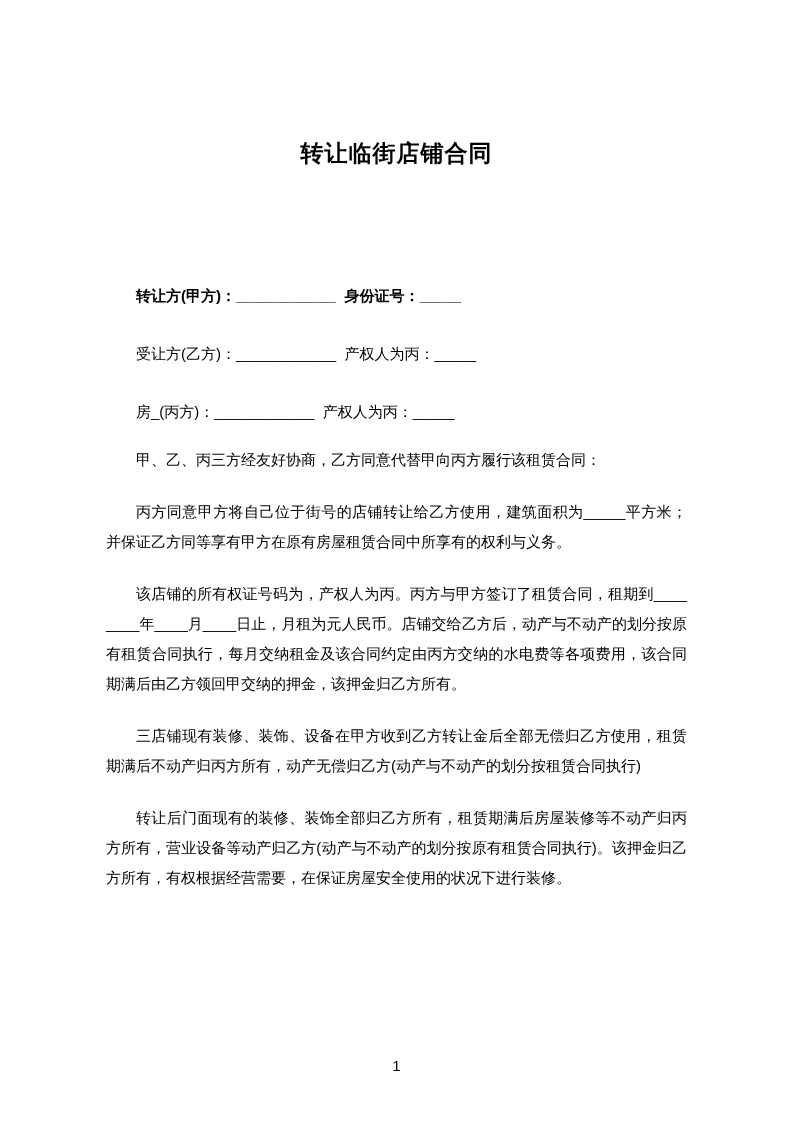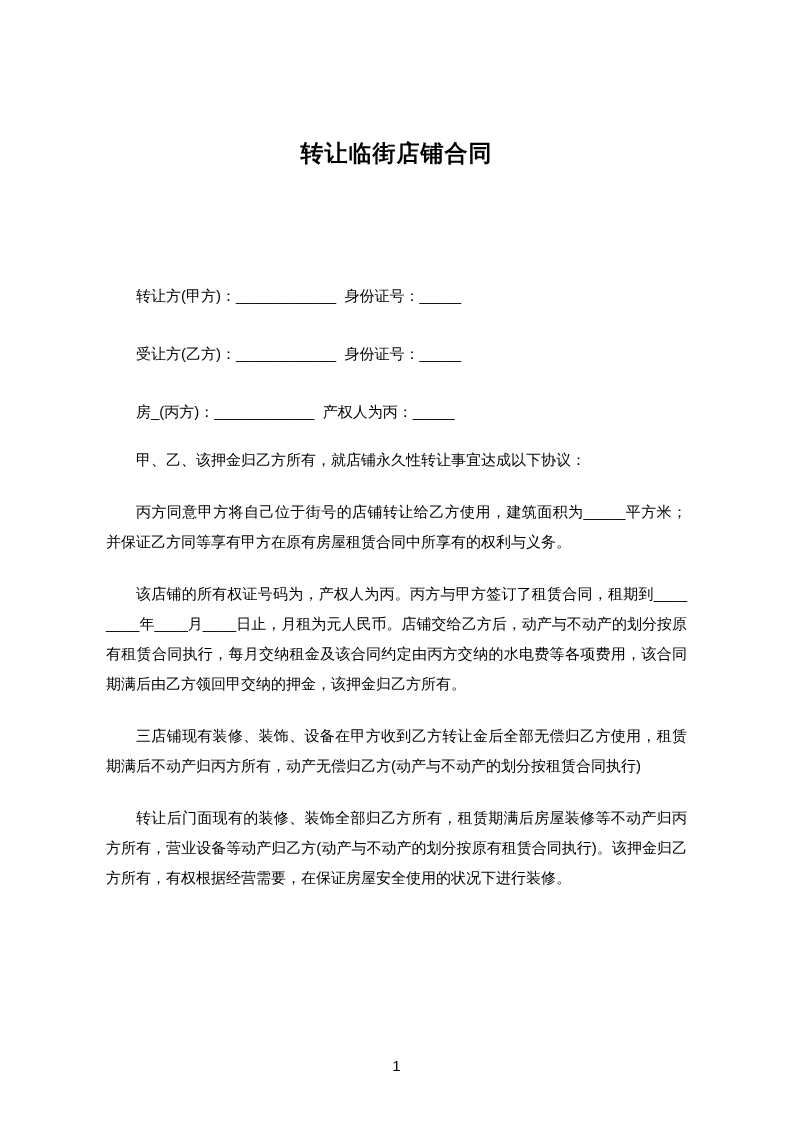--- a/index.html
+++ b/index.html
@@ -31,20 +31,21 @@
   }
   .party {
     font-size: 15px;
     line-height: 30px;
     text-indent: 2em;
     margin-top: 28px;
     white-space: pre-wrap;
   }
   .party:first-child {
     margin-top: 0;
+    font-weight: bold;
   }
   .para {
     font-size: 15px;
     line-height: 30px;
     text-indent: 2em;
     margin-top: 22px;
     text-align: justify;
     text-justify: inter-character;
     word-break: break-all;
   }
@@ -62,25 +63,25 @@
 </style>
 </head>
 <body>
 
 <div class="page">
 
   <h1 class="doc-title">转让临街店铺合同</h1>
 
   <div class="party-block">
     <p class="party">转让方(甲方)：____________  身份证号：_____</p>
-    <p class="party">受让方(乙方)：____________  身份证号：_____</p>
+    <p class="party">受让方(乙方)：____________  产权人为丙：_____</p>
     <p class="party">房_(丙方)：____________  产权人为丙：_____</p>
   </div>
 
-  <p class="para intro">甲、乙、该押金归乙方所有，就店铺永久性转让事宜达成以下协议：</p>
+  <p class="para intro">甲、乙、丙三方经友好协商，乙方同意代替甲向丙方履行该租赁合同：</p>
 
   <p class="para">丙方同意甲方将自己位于街号的店铺转让给乙方使用，建筑面积为_____平方米；并保证乙方同等享有甲方在原有房屋租赁合同中所享有的权利与义务。</p>
 
   <p class="para">该店铺的所有权证号码为，产权人为丙。丙方与甲方签订了租赁合同，租期到________年____月____日止，月租为元人民币。店铺交给乙方后，动产与不动产的划分按原有租赁合同执行，每月交纳租金及该合同约定由丙方交纳的水电费等各项费用，该合同期满后由乙方领回甲交纳的押金，该押金归乙方所有。</p>
 
   <p class="para">三店铺现有装修、装饰、设备在甲方收到乙方转让金后全部无偿归乙方使用，租赁期满后不动产归丙方所有，动产无偿归乙方(动产与不动产的划分按租赁合同执行)</p>
 
   <p class="para">转让后门面现有的装修、装饰全部归乙方所有，租赁期满后房屋装修等不动产归丙方所有，营业设备等动产归乙方(动产与不动产的划分按原有租赁合同执行)。该押金归乙方所有，有权根据经营需要，在保证房屋安全使用的状况下进行装修。</p>
 
 

